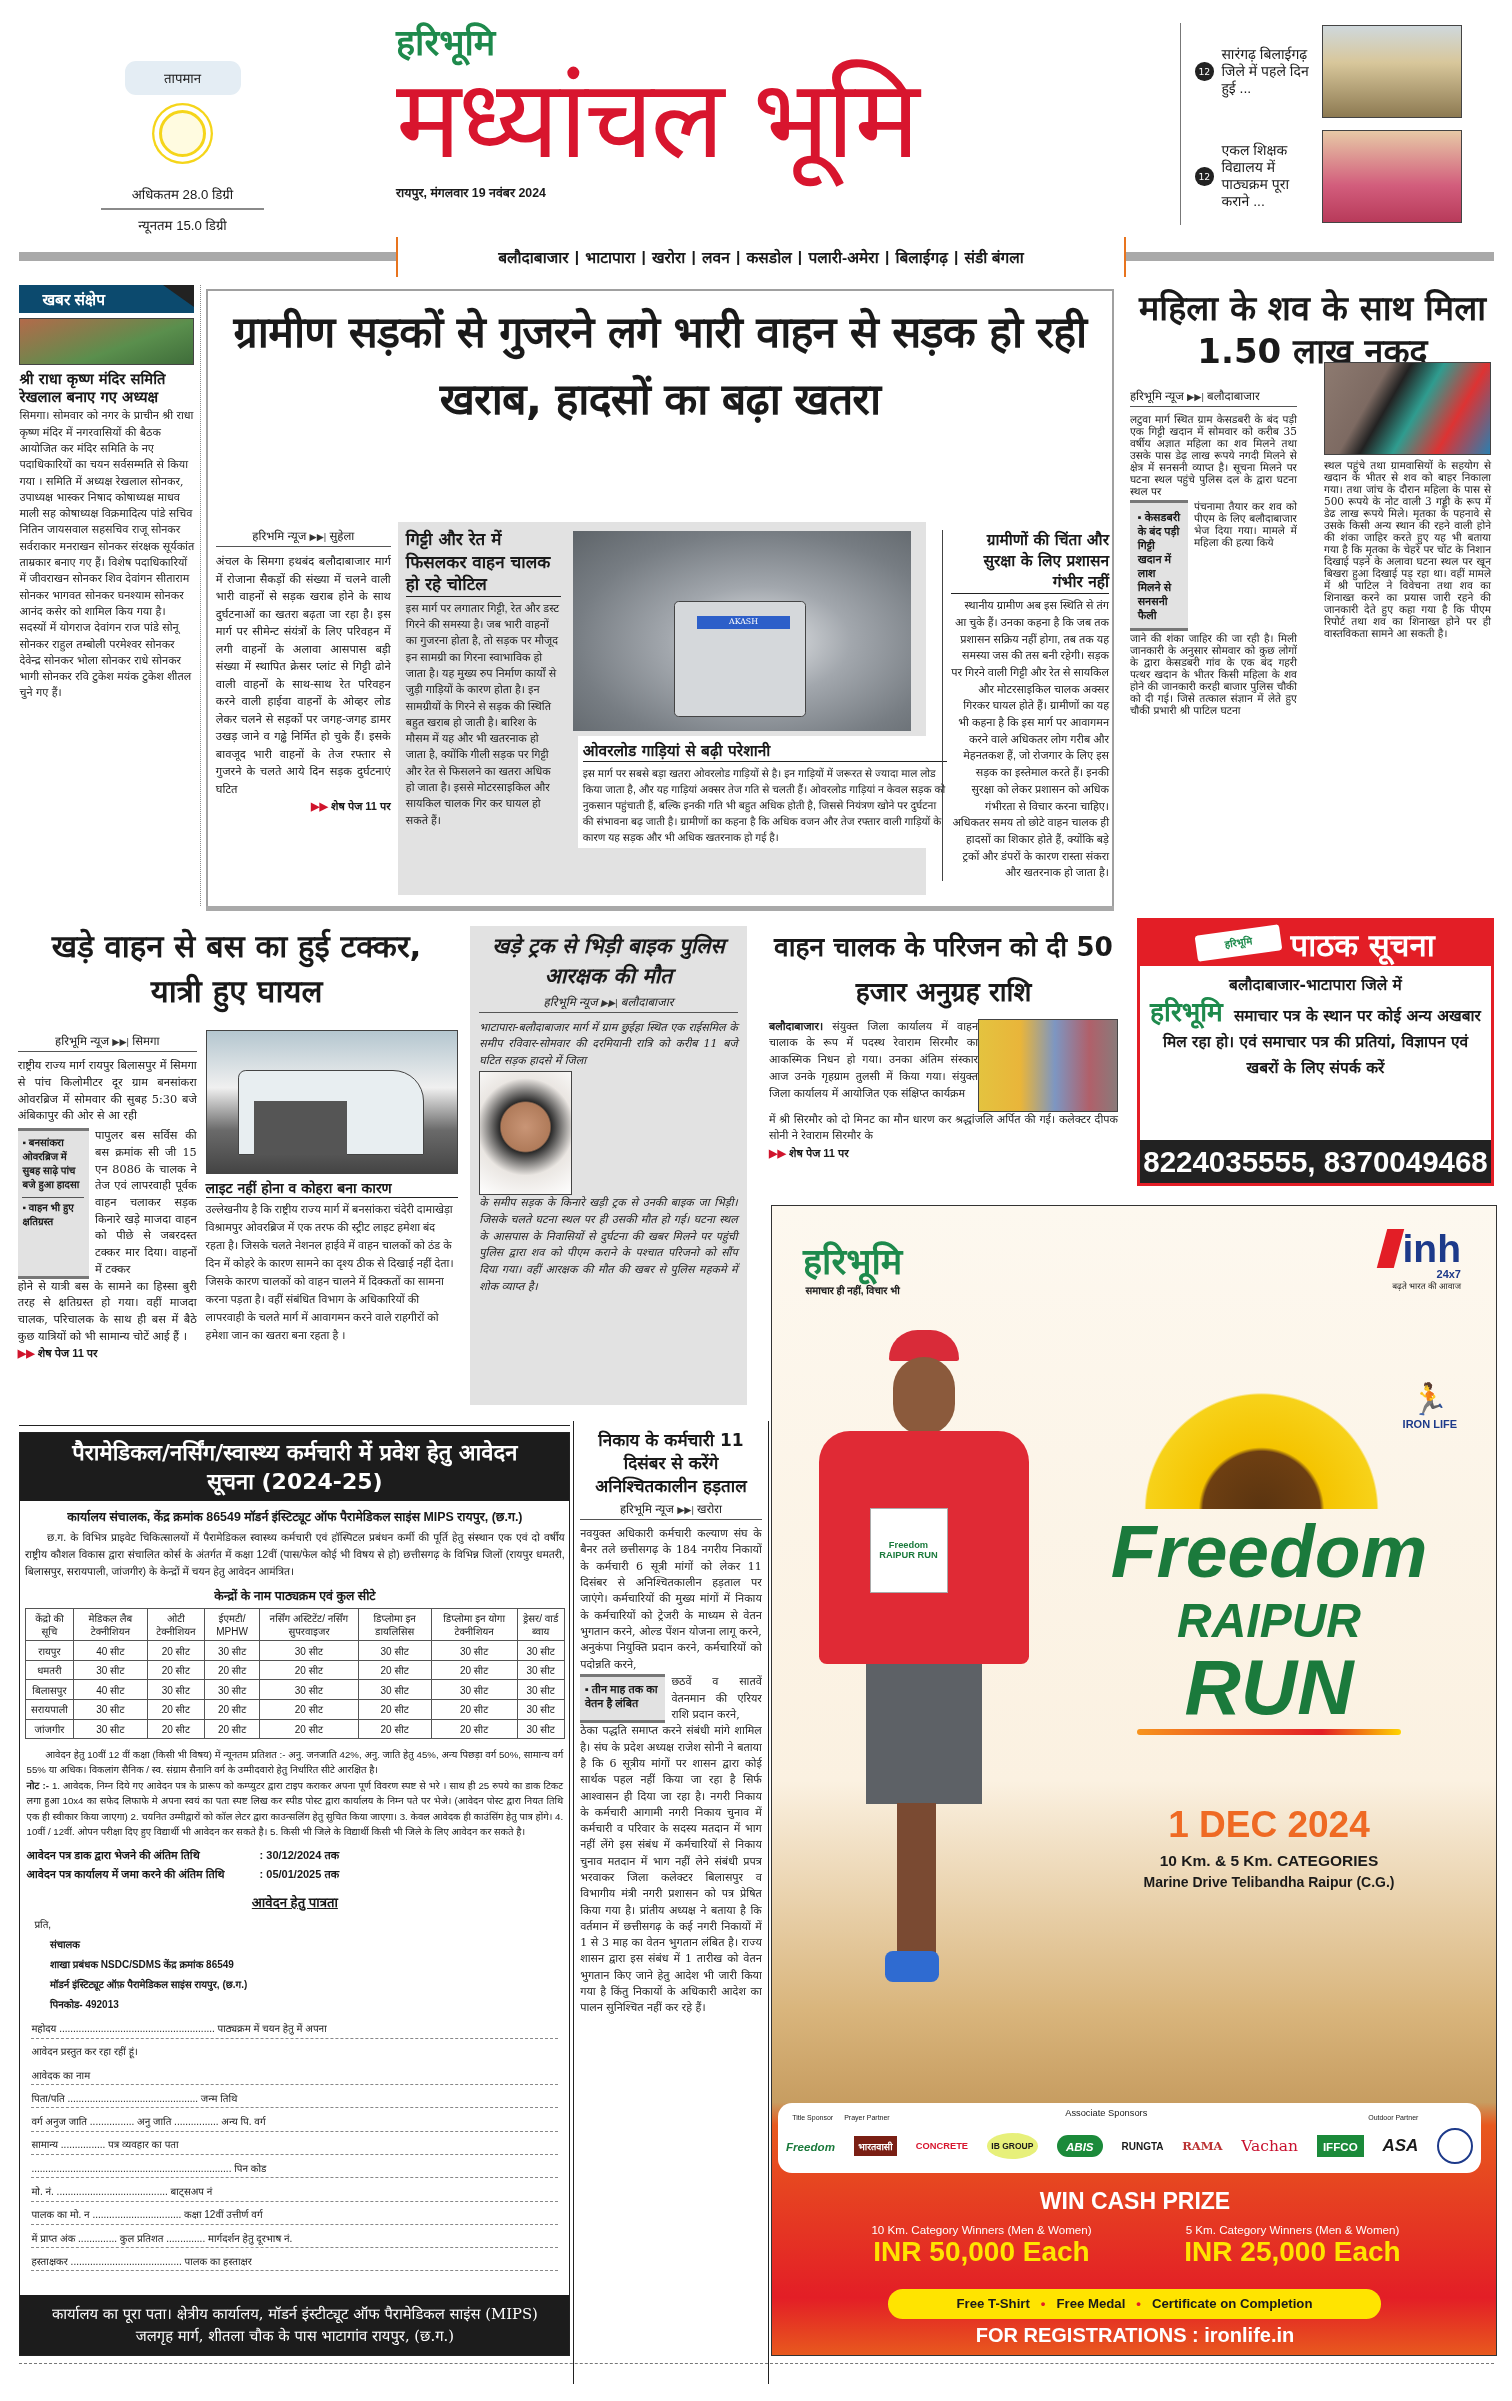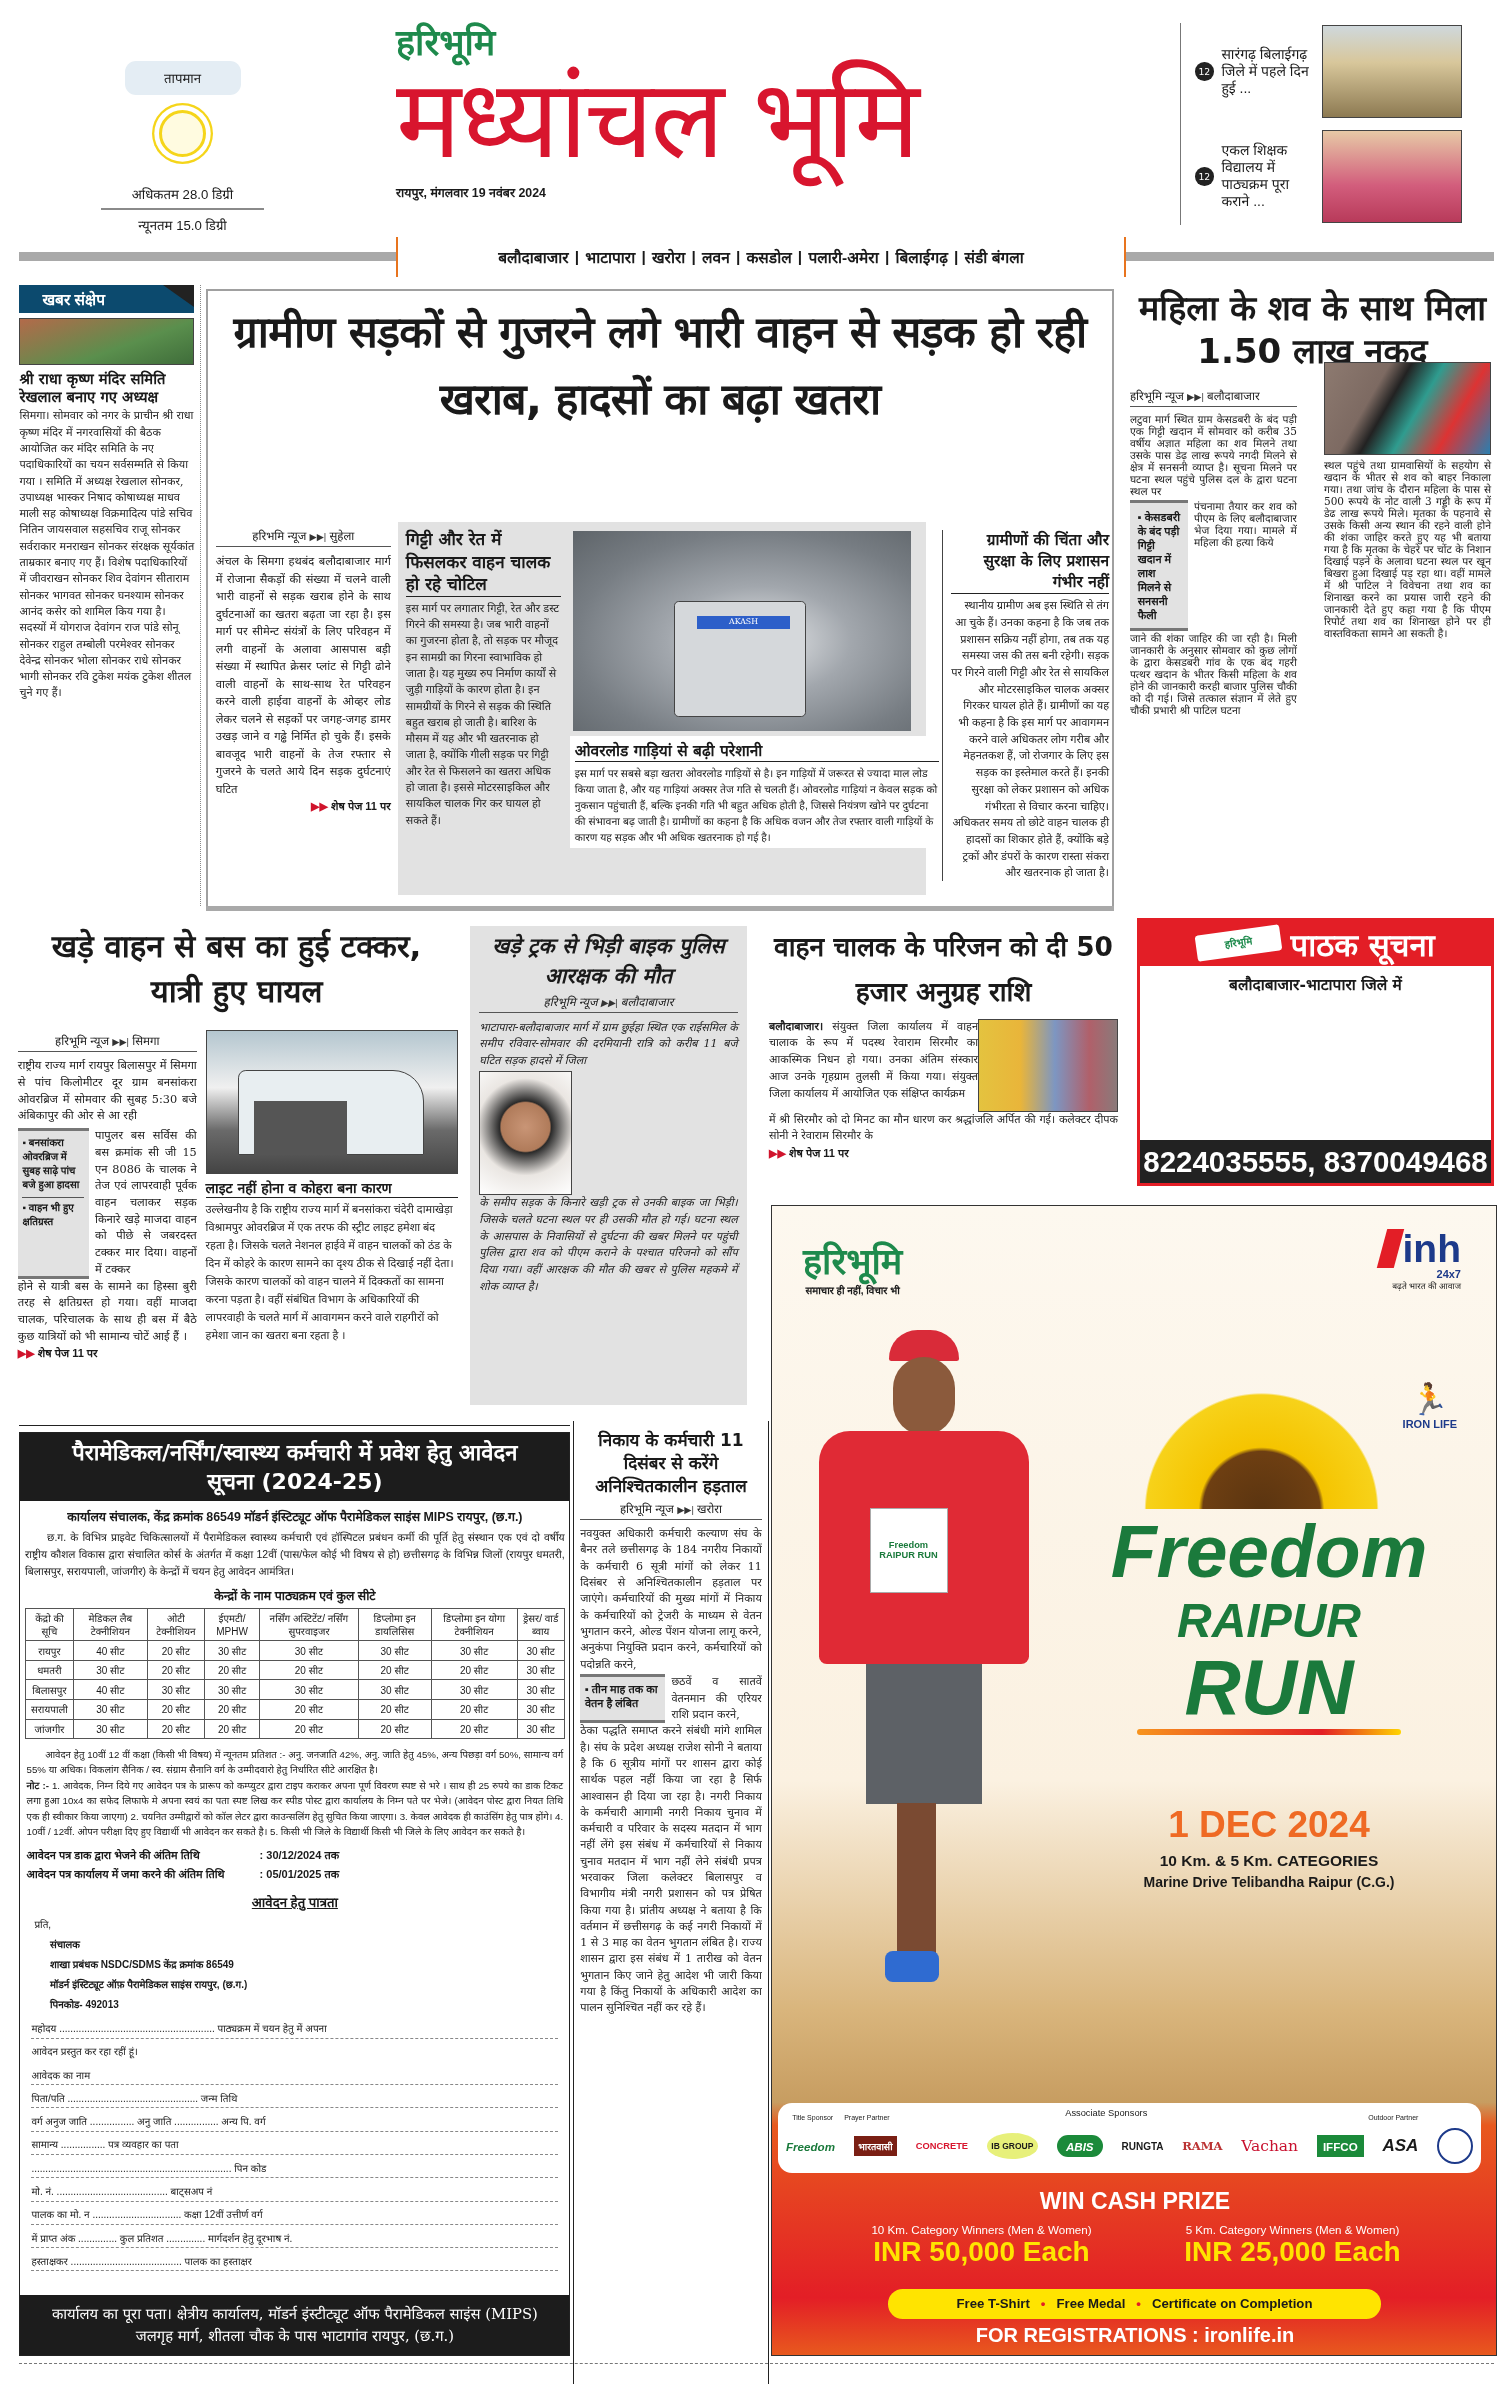--- a/index.html
+++ b/index.html
@@ -83,21 +83,21 @@
 
   <div class="abs" style="left:190px;top:231px;width:528px;height:373px;background:#e2e2e2;">
     <div class="abs" style="left:7.8px;top:6.2px;width:155px;">
       <div style="font-family:'DejaVu Sans',sans-serif;font-weight:bold;font-size:17px;line-height:22.5px;border-bottom:0.8px solid #222;">गिट्टी और रेत में फिसलकर वाहन चालक हो रहे चोटिल</div>
       <div class="body-text-sm" style="font-size:11px;line-height:16.3px;text-align:left;margin-top:3.1px;">इस मार्ग पर लगातार गिट्टी, रेत और डस्ट गिरने की समस्या है। जब भारी वाहनों का गुजरना होता है, तो सड़क पर मौजूद इन सामग्री का गिरना स्वाभाविक हो जाता है। यह मुख्य रुप निर्माण कार्यों से जुड़ी गाड़ियों के कारण होता है। इन सामग्रीयों के गिरने से सड़क की स्थिति बहुत खराब हो जाती है। बारिश के मौसम में यह और भी खतरनाक हो जाता है, क्योंकि गीली सड़क पर गिट्टी और रेत से फिसलने का खतरा अधिक हो जाता है। इससे मोटरसाइकिल और सायकिल चालक गिर कर घायल हो सकते हैं।</div>
     </div>
     <div class="photo abs" style="left:175px;top:9.3px;width:338px;height:200px;background:radial-gradient(ellipse at 55% 55%,#e8eaec 0,#a2a7ad 35%,#777d83 70%,#5e6469 100%);border:none;">
       <div style="position:absolute;left:101px;top:70px;width:132px;height:116px;background:#d5d8db;border:1.6px solid #444;border-radius:4.7px;"></div>
       <div style="position:absolute;left:124px;top:85px;width:93px;height:12.4px;background:#2d5fc9;color:#fff;font-size:7.8px;text-align:center;line-height:12.4px;font-family:'DejaVu Serif',serif;">AKASH</div>
     </div>
-    <div class="abs" style="left:172px;top:214px;width:374px;background:#fff;padding:3.1px 4.7px;">
+    <div class="abs" style="left:180px;top:214px;width:374px;background:#fff;padding:3.1px 4.7px;">
       <div style="font-family:'DejaVu Sans',sans-serif;font-weight:bold;font-size:15.5px;border-bottom:0.8px solid #222;">ओवरलोड गाड़ियां से बढ़ी परेशानी</div>
       <div class="body-text-sm" style="font-size:10.5px;line-height:16px;text-align:left;margin-top:3.1px;">इस मार्ग पर सबसे बड़ा खतरा ओवरलोड गाड़ियों से है। इन गाड़ियों में जरूरत से ज्यादा माल लोड किया जाता है, और यह गाड़ियां अक्सर तेज गति से चलती हैं। ओवरलोड गाड़ियां न केवल सड़क को नुकसान पहुंचाती हैं, बल्कि इनकी गति भी बहुत अधिक होती है, जिससे नियंत्रण खोने पर दुर्घटना की संभावना बढ़ जाती है। ग्रामीणों का कहना है कि अधिक वजन और तेज रफ्तार वाली गाड़ियों के कारण यह सड़क और भी अधिक खतरनाक हो गई है।</div>
     </div>
   </div>
 
   <div class="abs" style="left:734px;top:239px;width:167px;border-left:0.8px solid #444;padding-left:7.8px;">
     <div style="font-family:'DejaVu Sans',sans-serif;font-weight:bold;font-size:15.5px;line-height:21px;text-align:right;border-bottom:0.8px solid #222;">ग्रामीणों की चिंता और सुरक्षा के लिए प्रशासन गंभीर नहीं</div>
     <div class="body-text-sm" style="text-align:right;font-size:11px;line-height:16.7px;margin-top:3.1px;">स्थानीय ग्रामीण अब इस स्थिति से तंग आ चुके हैं। उनका कहना है कि जब तक प्रशासन सक्रिय नहीं होगा, तब तक यह समस्या जस की तस बनी रहेगी। सड़क पर गिरने वाली गिट्टी और रेत से सायकिल और मोटरसाइकिल चालक अक्सर गिरकर घायल होते हैं। ग्रामीणों का यह भी कहना है कि इस मार्ग पर आवागमन करने वाले अधिकतर लोग गरीब और मेहनतकश हैं, जो रोजगार के लिए इस सड़क का इस्तेमाल करते हैं। इनकी सुरक्षा को लेकर प्रशासन को अधिक गंभीरता से विचार करना चाहिए। अधिकतर समय तो छोटे वाहन चालक ही हादसों का शिकार होते हैं, क्योंकि बड़े ट्रकों और डंपरों के कारण रास्ता संकरा और खतरनाक हो जाता है।</div>
   </div>
 </div>
@@ -172,20 +172,21 @@
   <div class="cont" style="font-size:11px;"><span class="tri">▶▶</span> <span>शेष पेज 11 पर</span></div>
 </div>
 
 <div class="abs" style="left:1137px;top:918px;width:357px;height:268px;border:3.1px solid #e31e26;background:#fff;">
   <div style="background:#e31e26;height:45px;display:flex;align-items:center;justify-content:center;gap:9.3px;">
     <span style="display:inline-block;width:85px;height:26.4px;background:#fff;border-radius:3.1px;transform:rotate(-8deg);color:#1e8a4c;font-weight:bold;font-size:10px;text-align:center;line-height:26.4px;">हरिभूमि</span>
     <span style="color:#fff;font-family:'DejaVu Sans',sans-serif;font-weight:bold;font-size:31px;">पाठक सूचना</span>
   </div>
   <div style="text-align:center;font-family:'DejaVu Sans',sans-serif;font-weight:bold;font-size:15.5px;line-height:26.4px;padding:6.2px 7.8px;">
     <div>बलौदाबाजार-भाटापारा जिले में</div>
+    <div><span style="color:#1e8a4c;font-size:26.4px;margin-right:11px;">हरिभूमि</span><span>समाचार पत्र के स्थान पर कोई अन्य अखबार मिल रहा हो। एवं समाचार पत्र की प्रतियां, विज्ञापन एवं खबरों के लिए संपर्क करें</span></div>
   </div>
   <div style="position:absolute;left:0;right:0;bottom:0;background:#222;color:#fff;font-family:'Liberation Sans',sans-serif;font-weight:bold;font-size:29.5px;text-align:center;height:43px;line-height:43px;">8224035555, 8370049468</div>
 </div>
 
 <div class="abs" style="left:19.4px;top:1425px;width:551px;height:0.8px;background:#222;"></div>
 <div class="abs" style="left:19.4px;top:1432px;width:551px;height:924px;border:1.6px solid #222;">
   <div style="background:#1c1c1c;color:#fff;font-family:'DejaVu Sans',sans-serif;font-weight:bold;font-size:22px;line-height:29.5px;text-align:center;padding:4.7px 31px;">पैरामेडिकल/नर्सिंग/स्वास्थ्य कर्मचारी में प्रवेश हेतु आवेदन सूचना (2024-25)</div>
   <div style="font-family:'Liberation Sans',sans-serif;font-weight:bold;font-size:12.4px;text-align:center;padding:6.2px 3.1px 3.1px;">कार्यालय संचालक, केंद्र क्रमांक 86549 मॉडर्न इंस्टिट्यूट ऑफ पैरामेडिकल साइंस MIPS रायपुर, (छ.ग.)</div>
   <div style="font-family:'Liberation Sans',sans-serif;font-size:10.5px;line-height:17px;padding:1.6px 4.7px;text-align:justify;text-indent:22px;">छ.ग. के विभित्र प्राइवेट चिकित्सालयों में पैरामेडिकल स्वास्थ्य कर्मचारी एवं हॉस्पिटल प्रबंधन कर्मी की पूर्ति हेतु संस्थान एक एवं दो वर्षीय राष्ट्रीय कौशल विकास द्वारा संचालित कोर्स के अंतर्गत में कक्षा 12वीं (पास/फेल कोई भी विषय से हो) छत्तीसगढ़ के विभिन्न जिलों (रायपुर धमतरी, बिलासपुर, सरायपाली, जांजगीर) के केन्द्रों में चयन हेतु आवेदन आमंत्रित।</div>
   <div style="font-family:'Liberation Sans',sans-serif;font-weight:bold;font-size:12.4px;text-align:center;padding:4.7px 0;">केन्द्रों के नाम पाठ्यक्रम एवं कुल सीटे</div>

